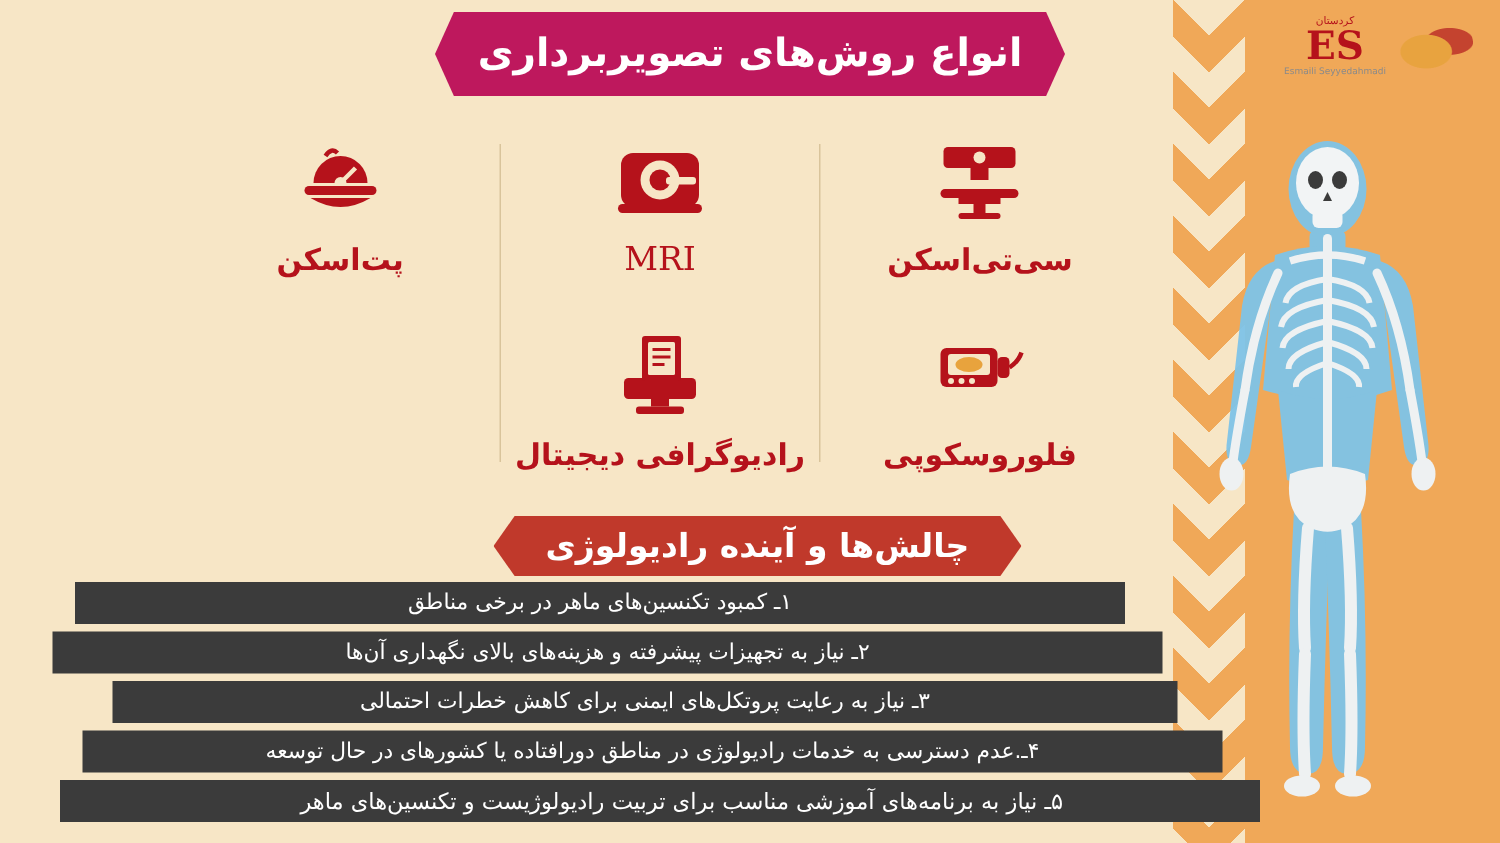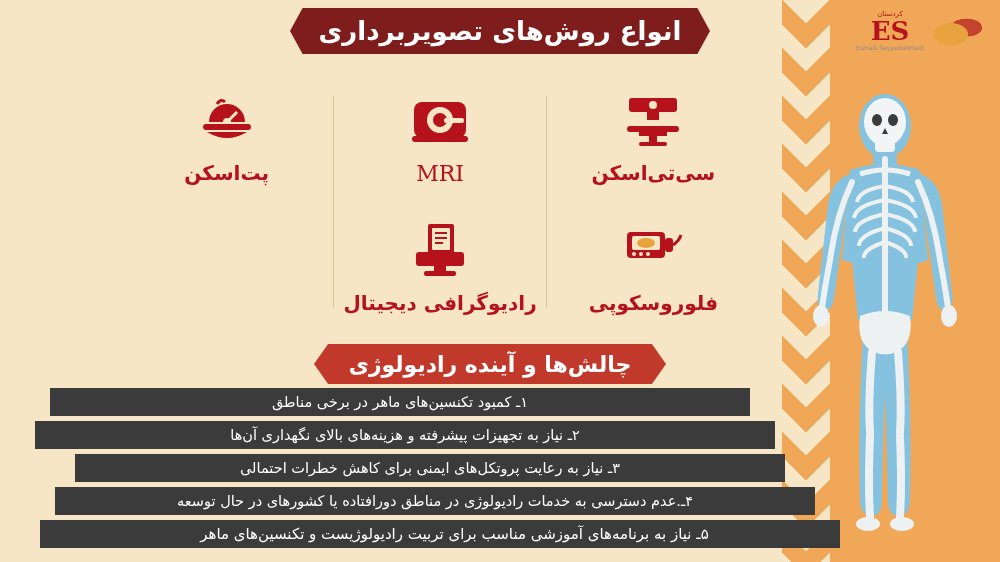--- a/index.html
+++ b/index.html
@@ -36,22 +36,22 @@
       linear-gradient(315deg, #f7e6c6 25%, transparent 25%) 0 0,
       linear-gradient(45deg,  #f7e6c6 25%, transparent 25%) 0 0;
     background-size: 48px 48px;
     background-color: #f0a858;
   }
 
   
   .title-banner {
     position: absolute;
     top: 8px; left: 290px;
-    width: 420px; height: 46px;
-    background: #7f1d1d;
+    width: 420px; height: 56px;
+    background: #be185d;
     color: #fff;
     display: flex; align-items: center; justify-content: center;
     font-size: 26px; font-weight: bold;
     letter-spacing: 0.5px;
     clip-path: polygon(3% 0, 97% 0, 100% 50%, 97% 100%, 3% 100%, 0 50%);
     direction: rtl;
   }
   .logo {
     position: absolute;
     top: 4px; right: 14px;
@@ -111,21 +111,21 @@
     top: 96px;
     width: 1px; height: 212px;
     background: #d9c49b;
   }
   .divider.d1 { left: 333px; }
   .divider.d2 { left: 546px; }
 
   
   .section-banner {
     position: absolute;
-    top: 344px; left: 314px;
+    top: 344px; left: 329px;
     width: 352px; height: 40px;
     background: #c0392b;
     color: #fff;
     display: flex; align-items: center; justify-content: center;
     font-size: 22px; font-weight: bold;
     clip-path: polygon(4% 0, 96% 0, 100% 50%, 96% 100%, 4% 100%, 0 50%);
     direction: rtl;
   }
 
   

